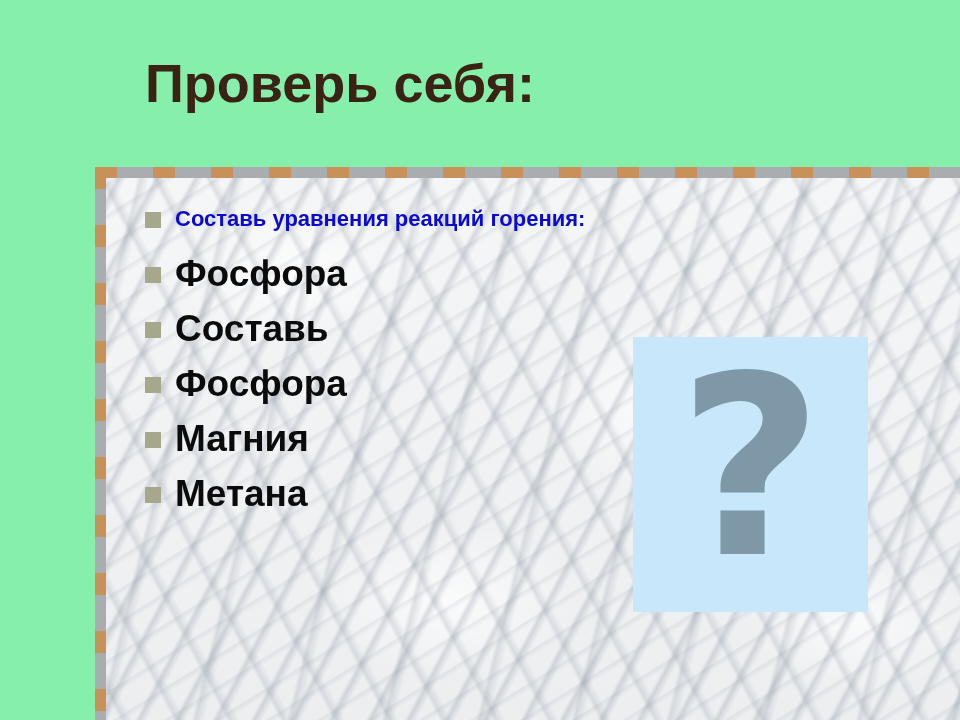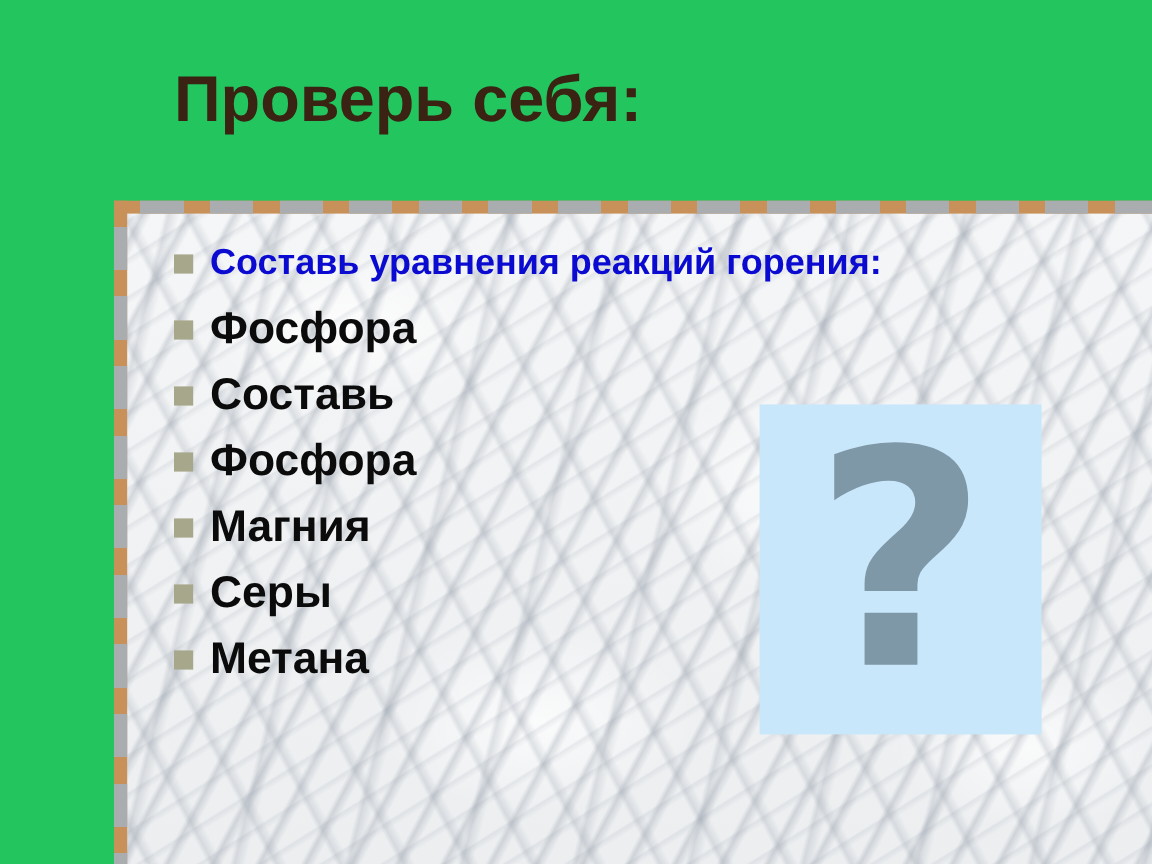--- a/index.html
+++ b/index.html
@@ -10,21 +10,21 @@
     width: 960px;
     height: 720px;
     overflow: hidden;
     font-family: "Liberation Sans", sans-serif;
     background: #cde9fb;
   }
   #slide {
     position: relative;
     width: 960px;
     height: 720px;
-    background: #22c55e;
+    background: #86efac;
   }
 
   
   #title {
     position: absolute;
     left: 0;
     top: 55px;
     width: 680px;
     text-align: center;
     font-size: 54px;
@@ -143,21 +143,21 @@
   }
   .li-text {
     font-size: 37px;
     font-weight: bold;
     line-height: 40px;
     color: #0b0b0b;
     white-space: nowrap;
   }
   .li.accent .li-text {
     color: #0a0ad0;
-    font-size: 30px;
+    font-size: 22px;
   }
   .li-text sub {
     font-size: 0.63em;
     vertical-align: baseline;
     position: relative;
     top: 0.30em;
   }
 
   
   #qbox {
@@ -216,24 +216,20 @@
       <div class="li">
         <span class="bullet"></span>
         <span class="li-text">Фосфора</span>
       </div>
 
       <div class="li">
         <span class="bullet"></span>
         <span class="li-text">Магния</span>
       </div>
 
-      <div class="li">
-        <span class="bullet"></span>
-        <span class="li-text">Серы</span>
-      </div>
 
       <div class="li">
         <span class="bullet"></span>
         <span class="li-text">Метана</span>
       </div>
 
 
     </div>
 
     <div id="qbox">

